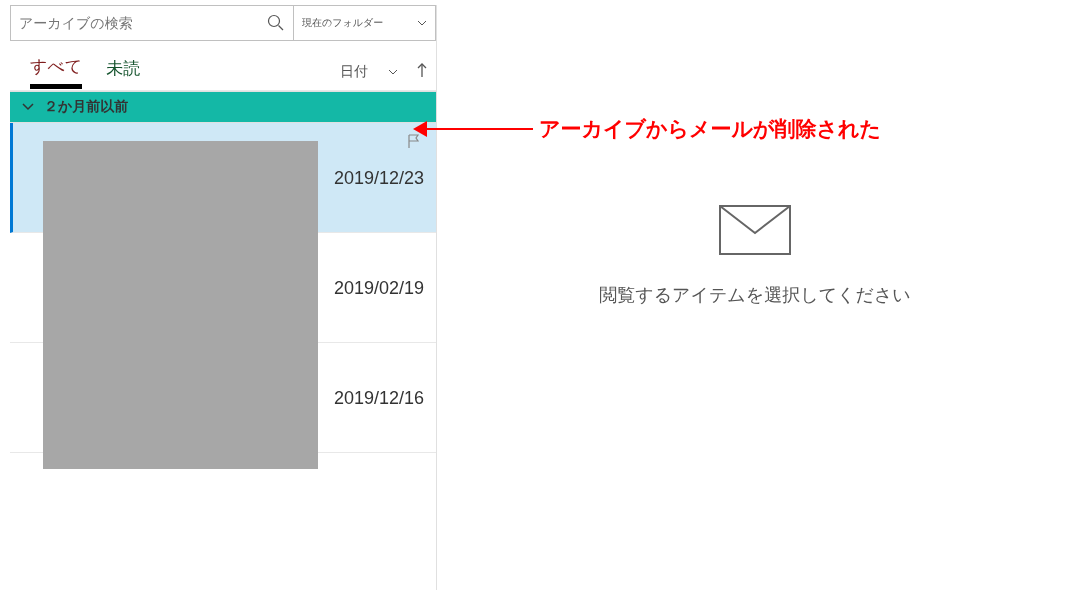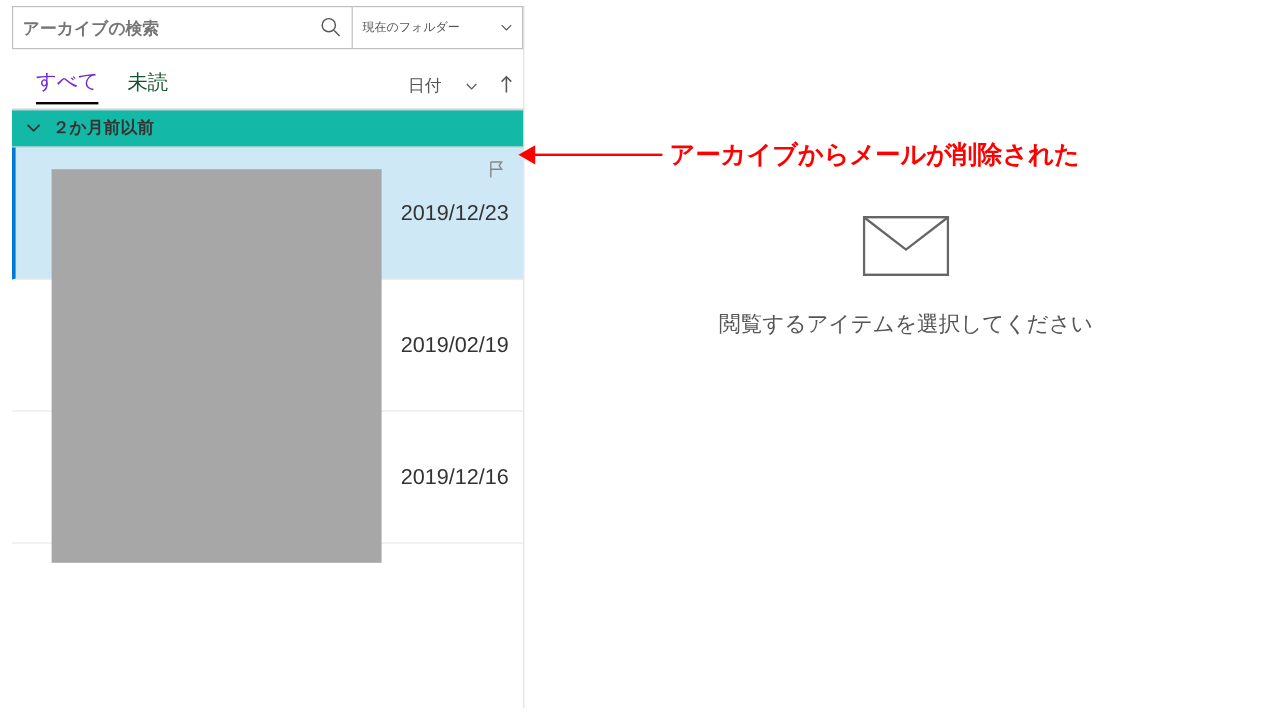--- a/index.html
+++ b/index.html
@@ -29,21 +29,20 @@
       padding: 0 8px;
       background: #fff;
     }
     
     .search-input {
       flex: 1;
       border: none;
       outline: none;
       font-size: 14px;
       color: #888;
-      font-weight: bold;
     }
     
     .search-icon {
       width: 18px;
       height: 18px;
       display: flex;
       align-items: center;
       justify-content: center;
     }
     
@@ -69,22 +68,22 @@
     
     .filter-tab {
       font-size: 17px;
       color: #14532d;
       margin-right: 24px;
       padding-bottom: 6px;
       cursor: pointer;
     }
     
     .filter-tab.active {
-      color: #6d28d9;
-      border-bottom: 2px solid #000000;
+      color: #7f1d1d;
+      border-bottom: 5px solid #000000;
     }
     
     .sort-controls {
       margin-left: auto;
       display: flex;
       align-items: center;
       gap: 18px;
       font-size: 14px;
       color: #555;
     }
@@ -151,26 +150,26 @@
     .right-panel {
       position: absolute;
       left: 445px;
       top: 0;
       width: 620px;
       height: 593px;
       display: flex;
       flex-direction: column;
       align-items: center;
       justify-content: flex-start;
-      padding-top: 90px;
+      padding-top: 115px;
     }
     
     .annotation {
       position: absolute;
-      left: 442px;
+      left: 423px;
       top: 115px;
       display: flex;
       align-items: center;
     }
     
     .arrow-line {
       width: 110px;
       height: 2px;
       background: #ff0000;
       position: relative;

